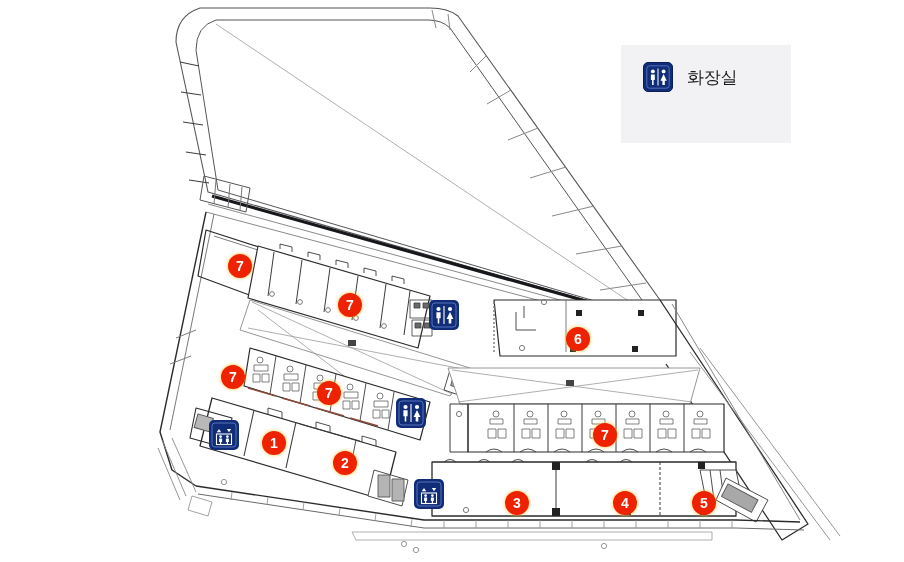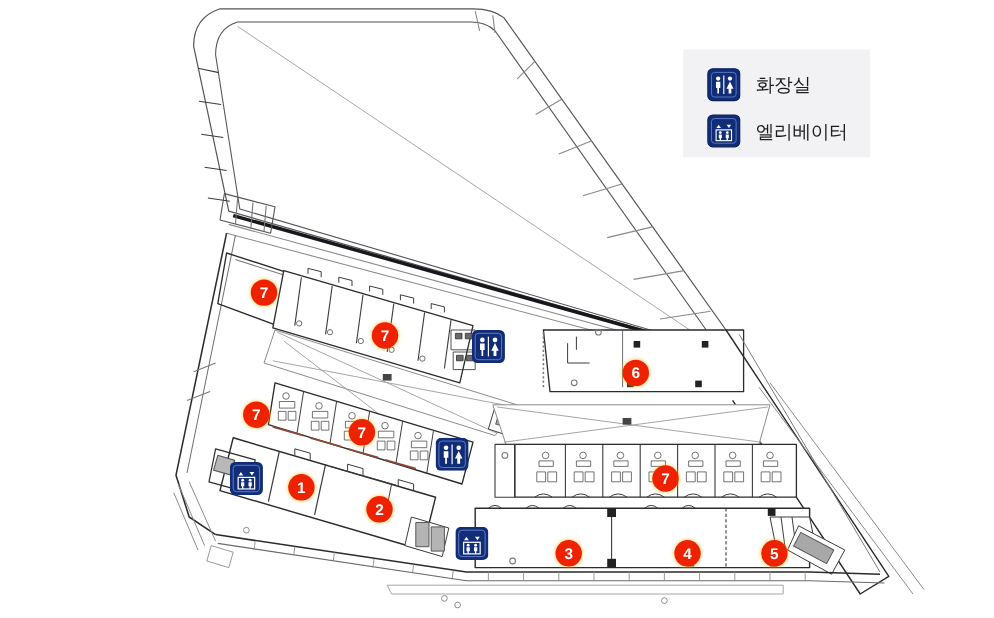--- a/index.html
+++ b/index.html
@@ -449,40 +449,20 @@
           <circle cx="9.5" cy="9" r="2.1" fill="#ffffff"></circle>
           <path d="M7.4 12.2 h4.2 v6.0 h-1.3 v5.4 h-1.6 v-5.4 h-1.3 z" fill="#ffffff"></path>
 
           <circle cx="21" cy="9" r="2.1" fill="#ffffff"></circle>
           <path d="M21 11.9 l3.4 7.0 h-2.1 v4.7 h-2.6 v-4.7 h-2.1 z" fill="#ffffff"></path>
         </svg>
       </span>
       <span class="legend-label">화장실</span>
     </div>
 
-    <div class="legend-row">
-      <span class="facility-icon">
-        <svg viewBox="0 0 30 30" xmlns="http://www.w3.org/2000/svg">
-          <rect x="0" y="0" width="30" height="30" rx="5" fill="#112d78"></rect>
-          <rect x="3" y="3" width="24" height="24" rx="3" fill="none" stroke="#5f7bc4" stroke-width="0.9"></rect>
-
-          <path d="M10 9 l2.2 3.2 h-4.4 z" fill="#ffffff"></path>
-
-          <path d="M20 12.2 l-2.2 -3.2 h4.4 z" fill="#ffffff"></path>
-
-          <rect x="7.5" y="14" width="15" height="10.5" fill="none" stroke="#ffffff" stroke-width="1.1"></rect>
-
-          <circle cx="11.6" cy="16.6" r="1.35" fill="#ffffff"></circle>
-          <path d="M10.1 18.5 h3.0 v3.6 h-0.9 v2.2 h-1.2 v-2.2 h-0.9 z" fill="#ffffff"></path>
-          <circle cx="18.4" cy="16.6" r="1.35" fill="#ffffff"></circle>
-          <path d="M16.9 18.5 h3.0 v3.6 h-0.9 v2.2 h-1.2 v-2.2 h-0.9 z" fill="#ffffff"></path>
-        </svg>
-      </span>
-      <span class="legend-label">엘리베이터</span>
-    </div>
 
   </div>
 
   <div id="overlay-layer"></div>
 
 <div class="map-icon" style="left: 429px; top: 300px;">
   <svg viewBox="0 0 30 30" xmlns="http://www.w3.org/2000/svg" style="display:block;width:100%;height:100%">
     <rect x="0" y="0" width="30" height="30" rx="5" fill="#112d78"></rect>
     <rect x="3" y="3" width="24" height="24" rx="3" fill="none" stroke="#5f7bc4" stroke-width="0.9"></rect>
     <line x1="15" y1="6" x2="15" y2="24" stroke="#ffffff" stroke-width="1.1"></line>

